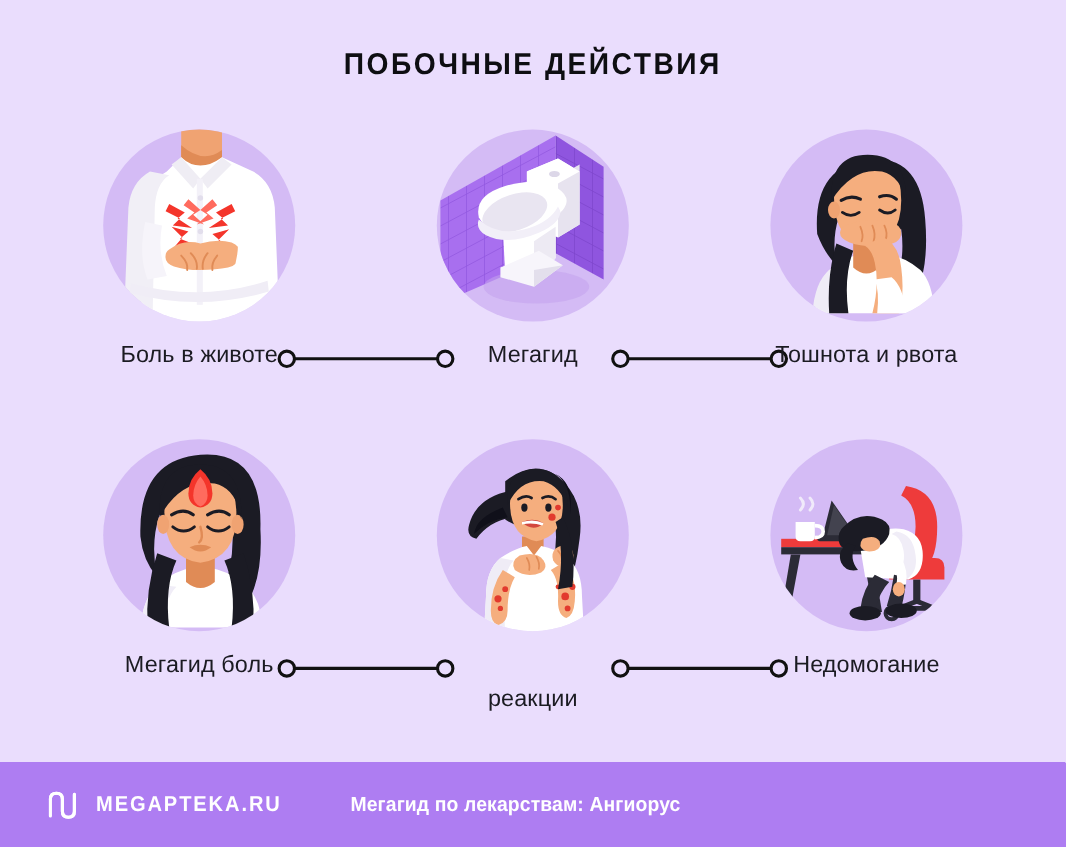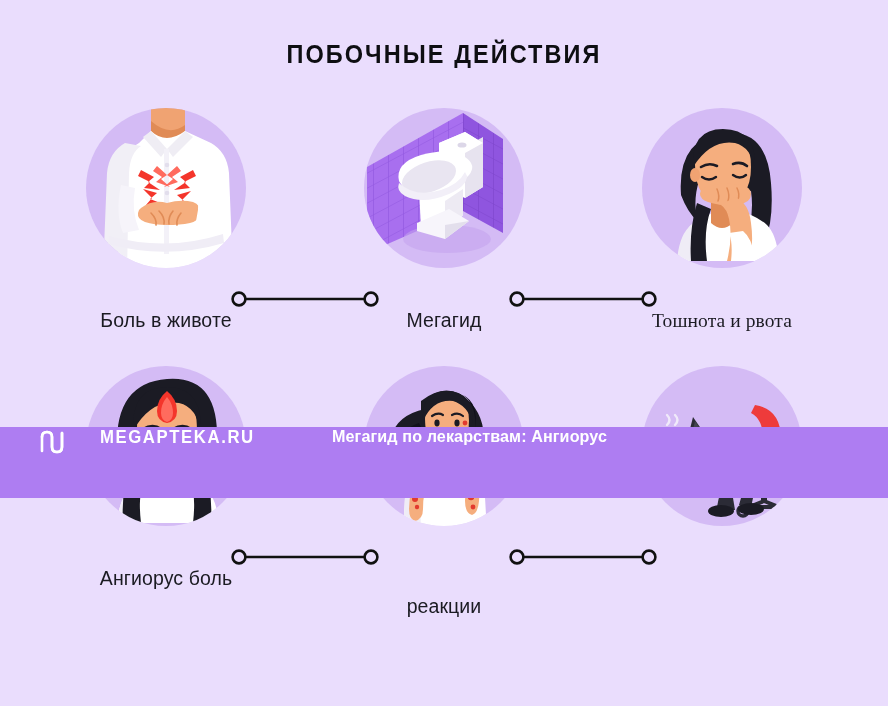--- a/index.html
+++ b/index.html
@@ -2,65 +2,65 @@
 <html><head>
 <meta charset="utf-8">
 <style>
   html,body{margin:0;padding:0;}
   body{
     width:888px;height:706px;
     background:#EADDFD;
     font-family:"Liberation Sans","DejaVu Sans",sans-serif;
     overflow:hidden;position:relative;
   }
-  .page{width:888px;height:498px;position:relative;}
+  .page{width:888px;height:706px;position:relative;}
 
   .title{
     position:absolute;top:40px;left:0;width:888px;
     text-align:center;
     font-size:25px;font-weight:bold;
     letter-spacing:2.2px;
     color:#0E0E12;
     font-stretch:condensed;
     transform:scaleX(0.94);
   }
 
   .grid{position:absolute;top:103px;left:0;width:888px;}
 
   .row{position:relative;height:258px;}
   .cell{
     position:absolute;width:296px;top:0;
     display:flex;flex-direction:column;align-items:center;
   }
-  .c0{left:18px;} .c1{left:296px;} .c2{left:574px;font-family:Liberation Serif, serif;}
+  .c0{left:18px;} .c1{left:296px;} .c2{left:574px;}
 
   .iconwrap{
     width:170px;height:170px;position:relative;
     display:flex;align-items:center;justify-content:center;
   }
   .iconwrap svg{display:block;}
 
   .label{
-    margin-top:34px;
+    margin-top:10px;
     font-size:19.5px;
     color:#1B1B22;
     text-align:center;
     line-height:1.42;
     letter-spacing:.1px;
   }
 
   
   .conn{position:absolute;top:187px;height:18px;}
   .conn svg{display:block;}
   .r2 .conn{top:187px;}
 
   .footer{
     position:absolute;left:0;bottom:0;width:888px;height:71px;
     background:#AE7DF2;
-    display:flex;gap:20px;
+    display:flex;align-items:center;
   }
   .flogo{margin-left:37px;width:30px;height:30px;display:flex;align-items:center;}
   .fbrand{
     margin-left:13px;
     color:#fff;font-size:18px;font-weight:bold;
     letter-spacing:1.7px;transform:scaleX(0.93);transform-origin:left center;
   }
   .ftext{
     margin-left:46px;
     color:#fff;font-size:17px;font-weight:bold;
@@ -298,21 +298,21 @@
 
               <path d="M86 78 q3 10 -1 13" stroke="#E08B56" stroke-width="2" fill="none" stroke-linecap="round"></path>
 
               <path d="M77 95 q9 -4 18 0 q-9 7 -18 0 z" fill="#E08B56"></path>
 
               <path d="M50 100 q-10 30 -8 62 h18 q-4 -34 6 -56 z" fill="#1B1B24"></path>
               <path d="M122 100 q10 30 8 62 h-18 q4 -34 -6 -56 z" fill="#1B1B24"></path>
             </g>
           </svg>
         </div>
-        <div class="label">Ангиорус боль</div>
+        <div class="label">Мегагид боль</div>
       </div>
 
       <div class="cell c1">
         <div class="iconwrap">
           <svg width="170" height="170" viewBox="0 0 170 170">
             <defs>
                 <clipPath id="cp5">
                   <circle cx="85" cy="85" r="80"></circle>
                 </clipPath>
               </defs>
@@ -423,20 +423,21 @@
               <path d="M108 118 q-2 14 -6 26 l12 2 q4 -16 4 -26 z" fill="#2B2B36"></path>
 
               <ellipse cx="84" cy="150" rx="13" ry="6" fill="#1B1B24"></ellipse>
               <ellipse cx="114" cy="148" rx="13" ry="6" fill="#1B1B24"></ellipse>
 
               <path d="M114 104 q6 10 4 22 l-8 1 q2 -12 -3 -20 z" fill="#FFFFFF"></path>
               <ellipse cx="112" cy="130" rx="5" ry="6" fill="#F5AE7E"></ellipse>
             </g>
           </svg>
         </div>
+        <div class="label">Недомогание</div>
       </div>
     </div>
   </div>
 
   <div class="footer">
     <div class="flogo">
       <svg width="30" height="30" viewBox="0 0 30 30">
         <path d="M5 24 V10 q0 -5 5 -5 q5 0 5 5 v10 q0 5 5 5 q5 0 5 -5 V6" fill="none" stroke="#fff" stroke-width="2.6" stroke-linecap="round" stroke-linejoin="round"></path>
         <path d="M25 6 v14 q0 5 -5 5 q-5 0 -5 -5 V10 q0 -5 -5 -5 q-5 0 -5 5" fill="none" stroke="#fff" stroke-width="2.6" stroke-linecap="round" stroke-linejoin="round"></path>
       </svg>

